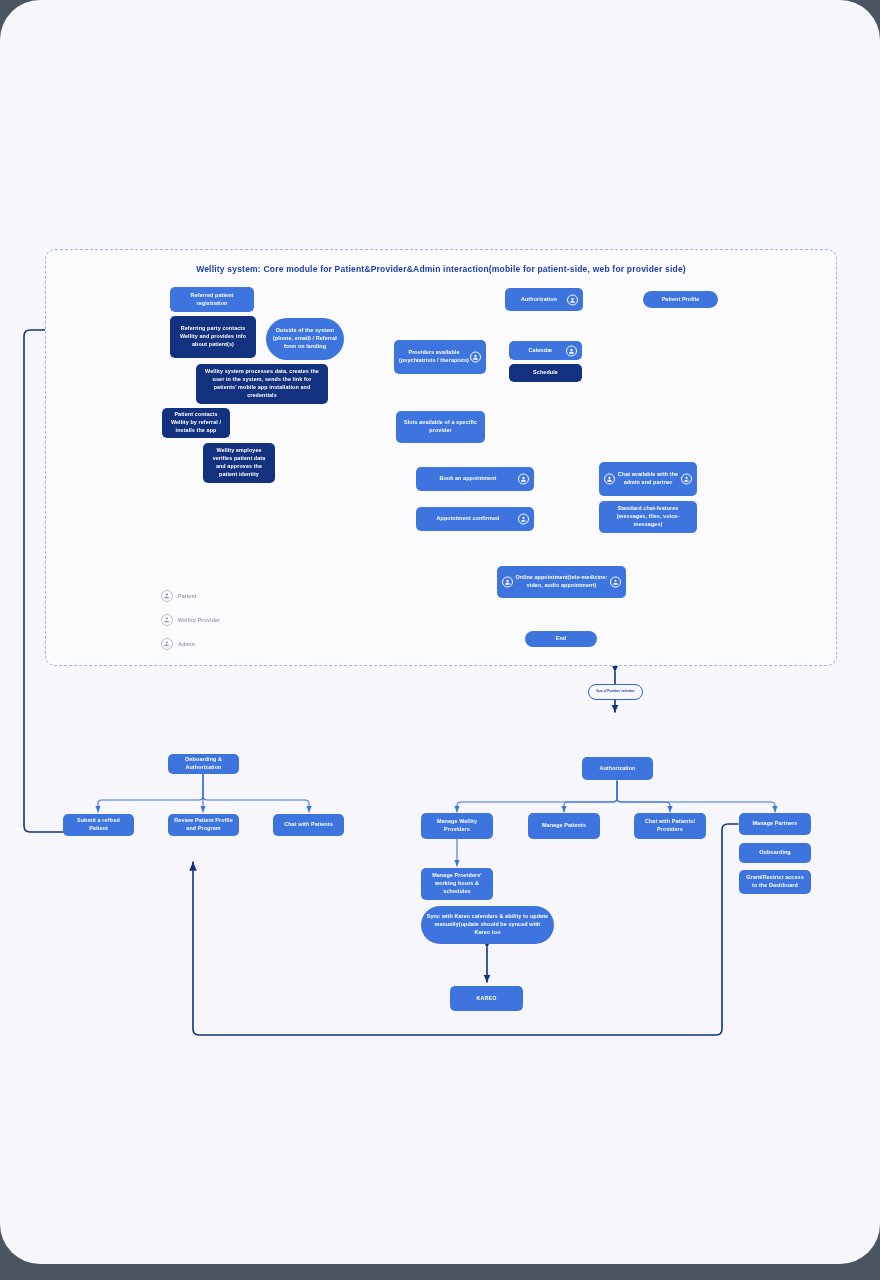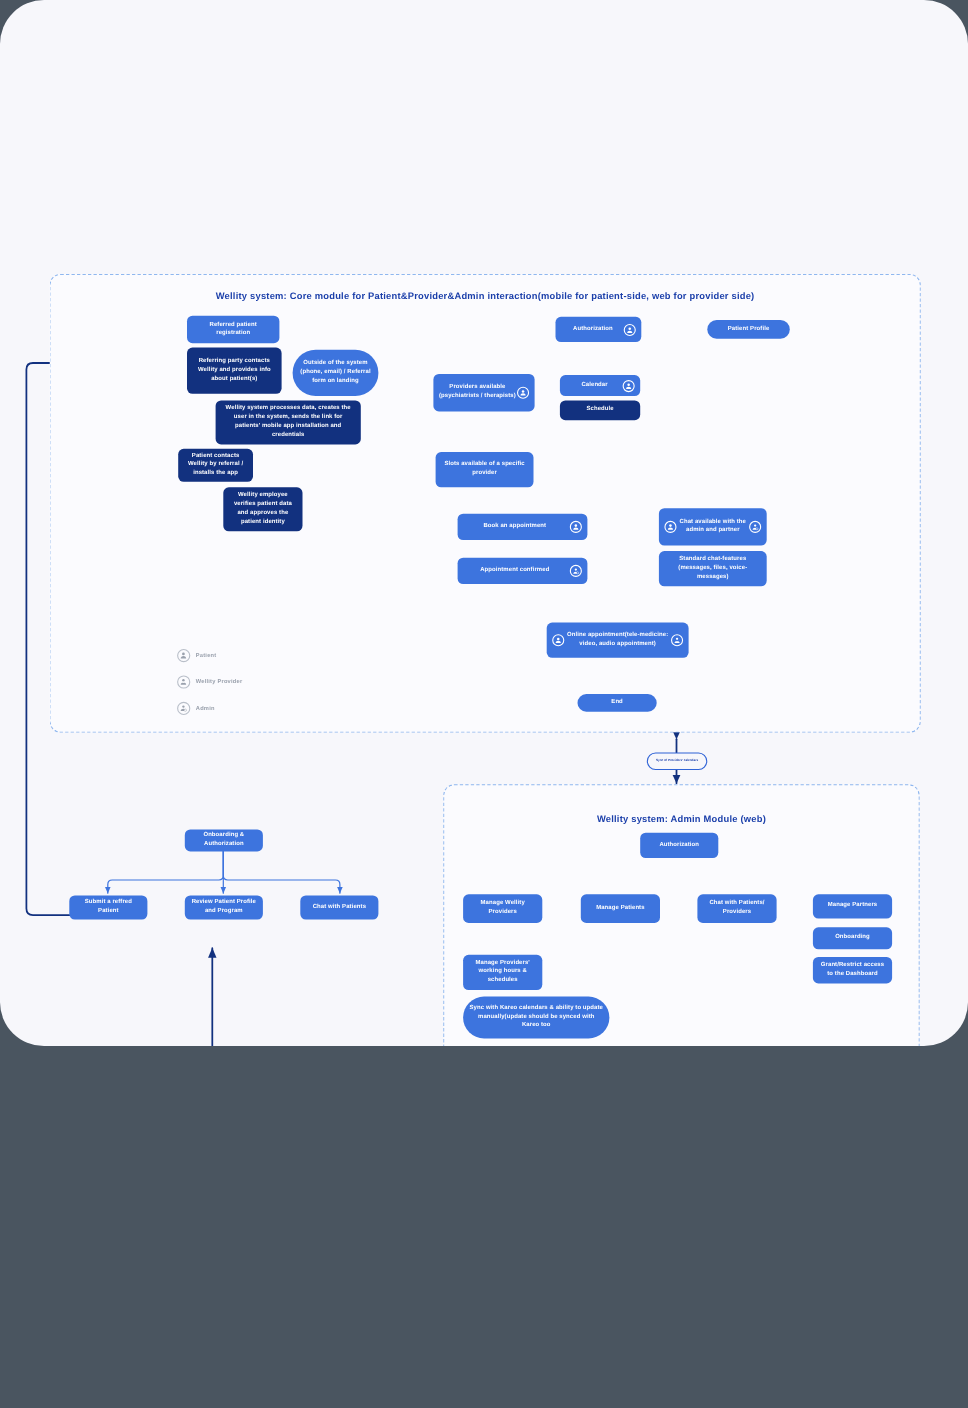--- a/index.html
+++ b/index.html
@@ -1,21 +1,21 @@
 <!DOCTYPE html>
 <html><head>
 <meta charset="utf-8">
 <style>
   html,body{margin:0;padding:0;background:#4a5560;}
   body{
     width:880px;height:1280px;overflow:hidden;
     font-family:"Liberation Sans", sans-serif;
   }
   #page{
-    position:relative;width:880px;height:951px;
+    position:relative;width:880px;height:1264px;
     background:#f7f7fb;border-radius:40px;overflow:hidden;
   }
   #canvas{position:absolute;inset:0;}
   svg.wires{position:absolute;left:0;top:0;width:880px;height:1280px;pointer-events:none;}
 
   
   .panel{
     position:absolute;border:1px dashed #8fb7ef;border-radius:10px;
     background:#fbfbfe;
   }
@@ -318,23 +318,20 @@
     <div class="node blue" style="left:63px;top:814px;width:71px;height:22px;">
       <span class="txt">Submit a reffred Patient</span>
     </div>
     <div class="node blue" style="left:168px;top:814px;width:71px;height:22px;">
       <span class="txt">Review Patient Profile and Program</span>
     </div>
     <div class="node blue" style="left:273px;top:814px;width:71px;height:22px;">
       <span class="txt">Chat with Patients</span>
     </div>
 
-    <div class="panel" style="left:403px;top:713px;width:431px;height:251px;">
-      <div class="panel-title" style="top:25px;">Wellity system: Admin Module (web)</div>
-    </div>
 
     <div class="node blue" style="left:582px;top:757px;width:71px;height:23px;">
       <span class="txt">Authorization</span>
     </div>
     <div class="node blue" style="left:421px;top:813px;width:72px;height:26px;">
       <span class="txt">Manage Wellity Providers</span>
     </div>
     <div class="node blue" style="left:528px;top:813px;width:72px;height:26px;">
       <span class="txt">Manage Patients</span>
     </div>

